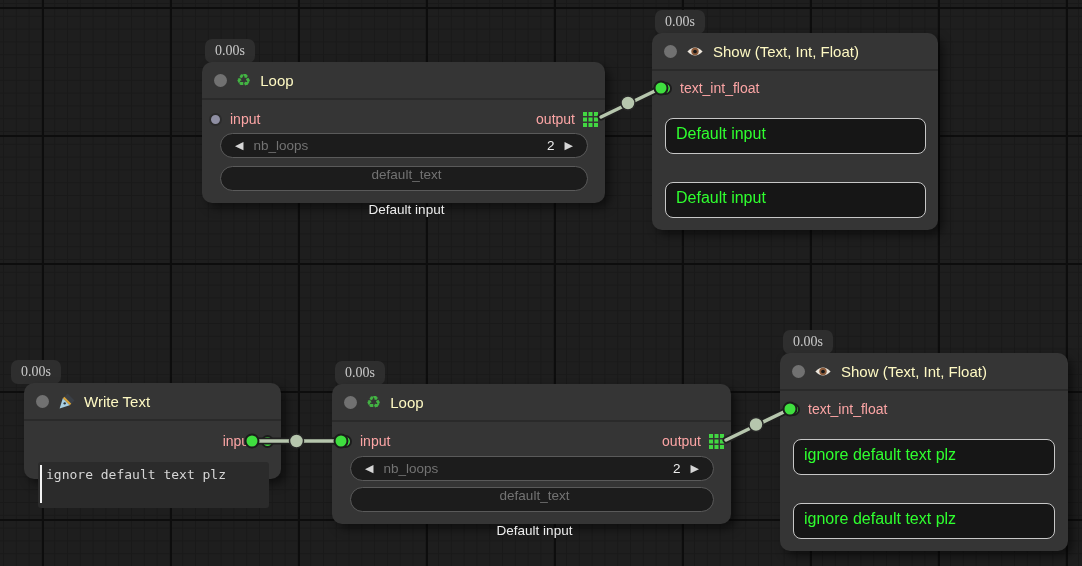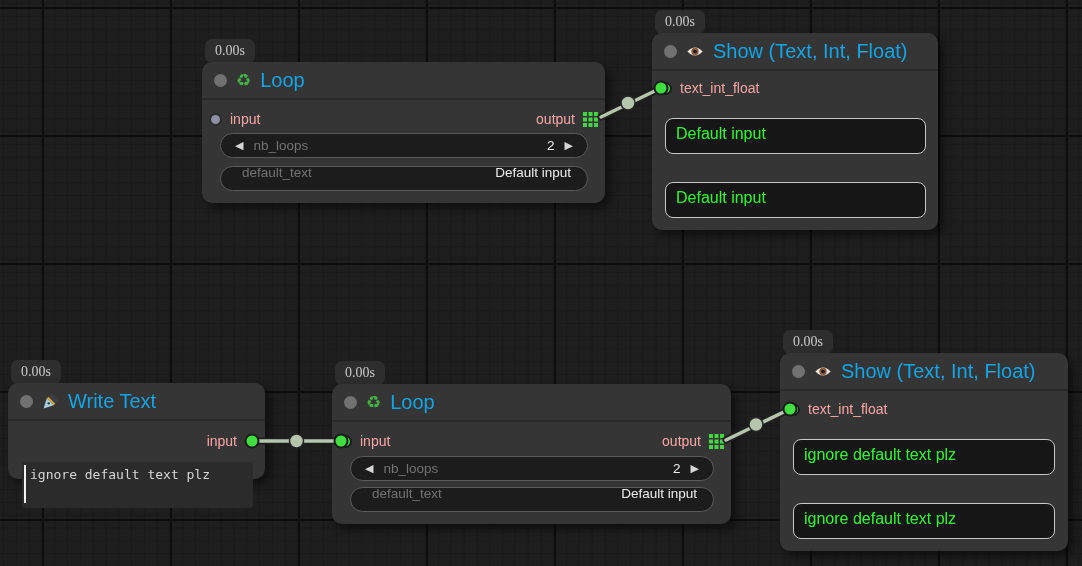--- a/index.html
+++ b/index.html
@@ -29,21 +29,21 @@
     position:absolute;z-index:2;background:#353535;border-radius:10px;
     box-shadow:5px 5px 10px rgba(0,0,0,.5);
   }
   .node-header{
     position:absolute;top:0;left:0;right:0;height:38px;
     display:flex;align-items:center;gap:9px;padding:0 12px;
     box-sizing:border-box;border-bottom:2px solid #2a2a2a;
     border-radius:10px 10px 0 0;
   }
   .hdr-dot{width:13px;height:13px;border-radius:50%;background:#717171;flex:0 0 auto;}
-  .node-title{color:#0ea5e9;font-size:20px;white-space:nowrap;}
+  .node-title{color:#fef9c3;font-size:15px;white-space:nowrap;}
   .glyph-icon{font-size:17px;line-height:1;}
   .recycle{color:#43b343;}
   .slot-row{
     position:absolute;left:7px;right:7px;height:26px;
     display:flex;align-items:center;justify-content:space-between;
   }
   .slot-left,.slot-right{display:flex;align-items:center;gap:8px;}
   .slot-dot{width:13px;height:13px;border-radius:50%;box-sizing:border-box;flex:0 0 auto;}
   .dot-green{background:#3fdf3f;border:2px solid #1c1c1c;}
   .dot-gray{background:#8f8fa3;border:2px solid #2b2b2b;}
@@ -51,21 +51,21 @@
   .widget{
     position:absolute;height:25px;box-sizing:border-box;
     background:#1c1c1c;border:1px solid #5a5a5a;border-radius:13px;
     display:flex;align-items:center;color:#a5a5a5;font-size:13.5px;
     padding:0 14px;gap:10px;
   }
   .widget .arrow{color:#d6d6d6;font-size:11px;}
   .widget .wlabel{color:#737373;}
   .widget .spacer{flex:1;}
   .widget .wvalue{color:#ededed;}
-  .text-widget{padding:0 16px 13px 21px;}
+  .text-widget{padding:0 16px 13px 21px;flex-direction:column;}
   .display-box{
     position:absolute;height:36px;box-sizing:border-box;
     background:#161616;border:1px solid #c7c7c7;border-radius:8px;
     color:#2fff2f;font-size:16px;padding:6px 10px;overflow:hidden;
     white-space:nowrap;
   }
   .textarea{
     position:absolute;background:#2b2b2b;border-radius:3px;
     font-family:"DejaVu Sans Mono", monospace;font-size:13px;color:#d6d6d6;
     padding:4px 6px 4px 8px;box-sizing:border-box;line-height:18px;
@@ -140,21 +140,21 @@
     <div class="slot-row" style="top:42px;">
       <div class="slot-left">
         <span class="slot-dot dot-green"></span>
         <span class="slot-label">text_int_float</span>
       </div>
     </div>
     <div class="display-box" style="left:13px;top:85px;width:261px;">Default input</div>
     <div class="display-box" style="left:13px;top:149px;width:261px;">Default input</div>
   </div>
 
-  <div class="node" style="left:8px;top:383px;width:257px;height:96px;">
+  <div class="node" style="left:24px;top:383px;width:257px;height:96px;">
     <div class="node-header">
       <span class="hdr-dot"></span>
       <svg width="17" height="17" viewBox="0 0 16 16">
         <polygon points="9,0.5 15.5,7 12.5,10 6,3.5" fill="#3a3f46"></polygon>
         <polygon points="6,3.5 12.5,10 11,11.5 4.5,5" fill="#d9a43a"></polygon>
         <polygon points="4.5,5 11,11.5 1.5,14.5" fill="#a8cfe0"></polygon>
         <circle cx="6.3" cy="9.7" r="1.1" fill="#27323a"></circle>
       </svg>
       <span class="node-title">Write Text</span>
     </div>

